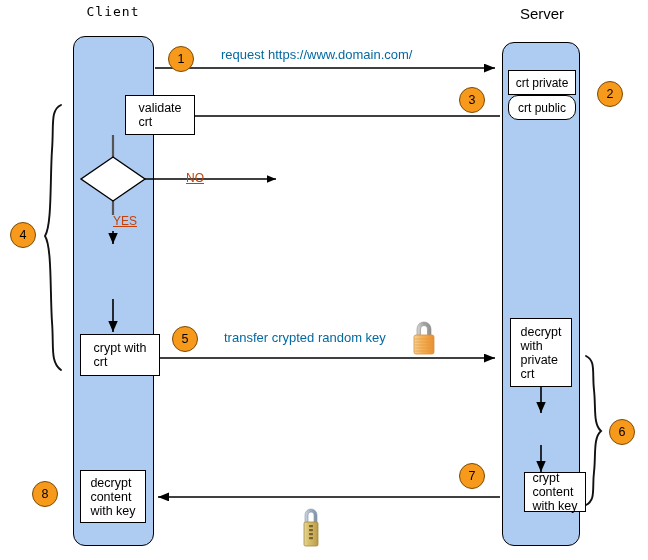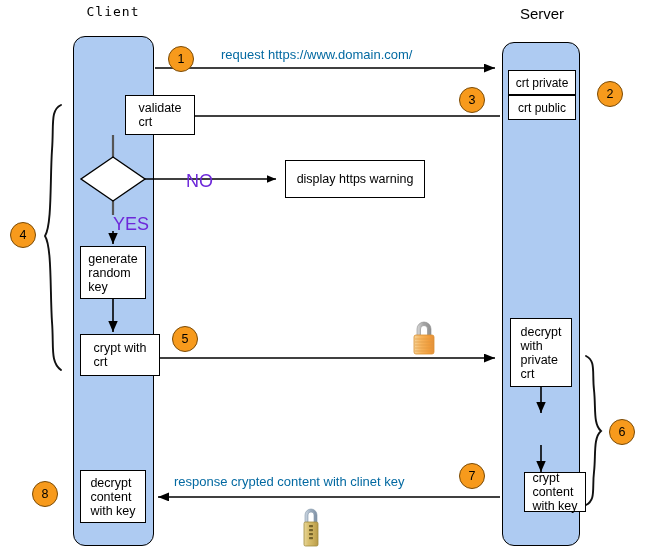--- a/index.html
+++ b/index.html
@@ -71,23 +71,24 @@
 
   
   .msg{
     position:absolute;
     font-size:13px;
     white-space:nowrap;
     color:#0369a1;
   }
   .small-lbl{
     position:absolute;
-    font-size:18px;
+    font-size:12px;
     white-space:nowrap;
-    color:#6d28d9;
+    color:#c2410c;
+    text-decoration:underline;
   }
 
   
   svg.overlay{position:absolute;left:0;top:0;width:648px;height:560px;pointer-events:none;}
 
   
   .lock{position:absolute;}
 </style>
 </head>
 <body>
@@ -145,48 +146,44 @@
     <polygon points="113,157 145,179 113,201 81,179" fill="#ffffff" stroke="#000" stroke-width="1.4"></polygon>
   </svg>
 
   <div class="pbox" style="left:78px;top:95px;width:70px;height:40px;margin-left:47px;">validate
 crt</div>
 
 
   <div class="small-lbl" style="left:186px;top:171px;">NO</div>
   <div class="small-lbl" style="left:97px;top:214px;margin-left:16px;">YES</div>
 
-  <div class="pbox" style="left:285px;top:160px;width:140px;height:38px;">display https warning</div>
-
-  <div class="pbox" style="left:80px;top:246px;width:66px;height:53px;">generate
-random
-key</div>
+
 
   <div class="pbox" style="left:80px;top:334px;width:80px;height:42px;">crypt with
 crt</div>
 
   <div class="pbox" style="left:80px;top:470px;width:66px;height:53px;">decrypt
 content
 with key</div>
 
   <div class="pbox" style="left:508px;top:70px;width:68px;height:25px;font-size:12px;">crt private</div>
-  <div class="pbox" style="left:508px;top:95px;width:68px;height:25px;font-size:12px;">crt public</div>
+  <div class="pbox" style="left:508px;top:95px;width:68px;height:25px;font-size:12px;border-radius:10px;">crt public</div>
 
   <div class="pbox" style="left:510px;top:318px;width:62px;height:69px;">decrypt
 with
 private
 crt</div>
 
 
   <div class="pbox" style="left:524px;top:472px;width:62px;height:40px;">crypt
 content
 with key</div>
 
   <div class="msg" style="left:221px;top:47px;">request https://www.domain.com/</div>
-  <div class="msg" style="left:174px;top:474px;">response crypted content with clinet key</div>
+  <div class="msg" style="left:224px;top:330px;">transfer crypted random key</div>
 
   <div class="lock" style="left:409px;top:318px;">
     <svg width="30" height="38" viewBox="0 0 30 38">
       <defs>
         <linearGradient id="goldA" x1="0" y1="0" x2="1" y2="0">
           <stop offset="0%" stop-color="#f6d49a"></stop>
           <stop offset="35%" stop-color="#f7b45c"></stop>
           <stop offset="75%" stop-color="#f19d3c"></stop>
           <stop offset="100%" stop-color="#e5903a"></stop>
         </linearGradient>

